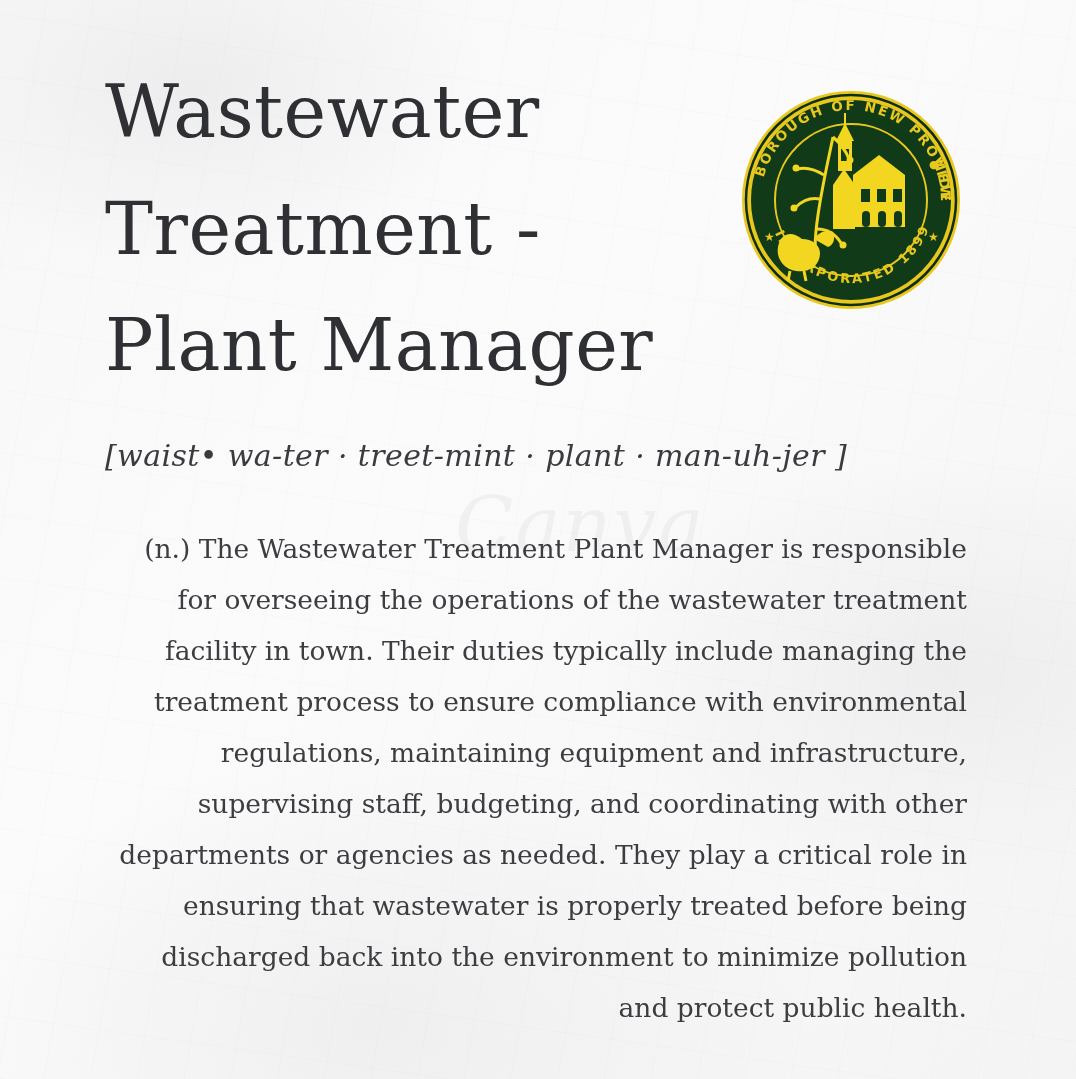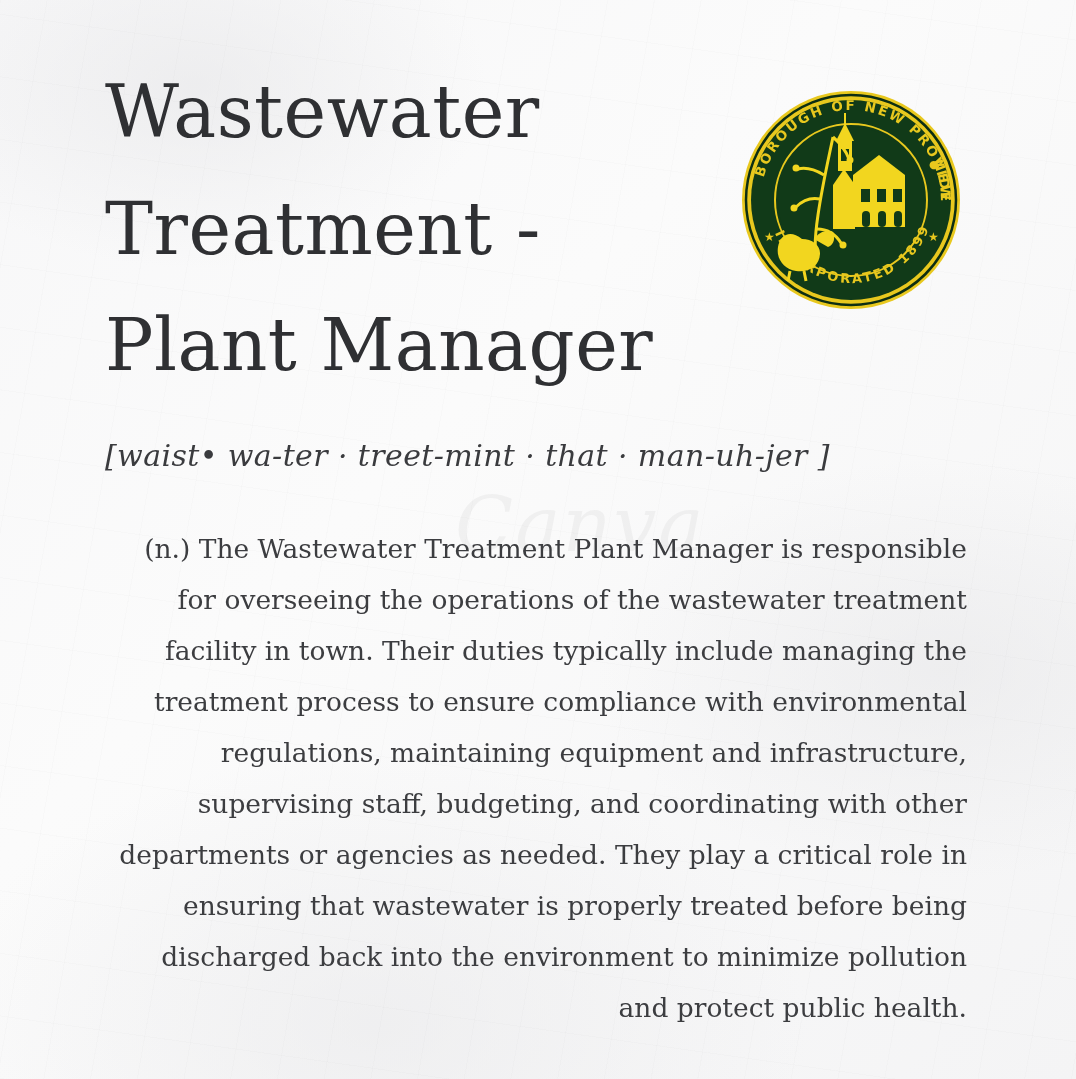--- a/index.html
+++ b/index.html
@@ -174,18 +174,18 @@
 
         <g fill="#f2d61f">
           <path d="M62,150 C50,140 40,146 38,158 C36,170 44,180 56,182 C70,184 80,176 80,164 C80,156 72,150 62,150 Z"></path>
           <path d="M74,150 C80,142 88,140 92,144 C96,148 94,156 88,158"></path>
           <circle cx="90" cy="146" r="4"></circle>
           <path d="M50,182 L48,192 M64,182 L66,192" stroke="#f2d61f" stroke-width="3"></path>
         </g>
       </svg>
     </div>
 
-    <div class="pronunciation">[waist• wa-ter · treet-mint · that · man-uh-jer ]</div>
+    <div class="pronunciation">[waist• wa-ter · treet-mint · plant · man-uh-jer ]</div>
 
     <div class="definition">(n.) The Wastewater Treatment Plant Manager is responsible for overseeing the operations of the wastewater treatment facility in town. Their duties typically include managing the treatment process to ensure compliance with environmental regulations, maintaining equipment and infrastructure, supervising staff, budgeting, and coordinating with other departments or agencies as needed. They play a critical role in ensuring that wastewater is properly treated before being discharged back into the environment to minimize pollution and protect public health.</div>
 
   </div>
 </div>
 
 </body></html>

